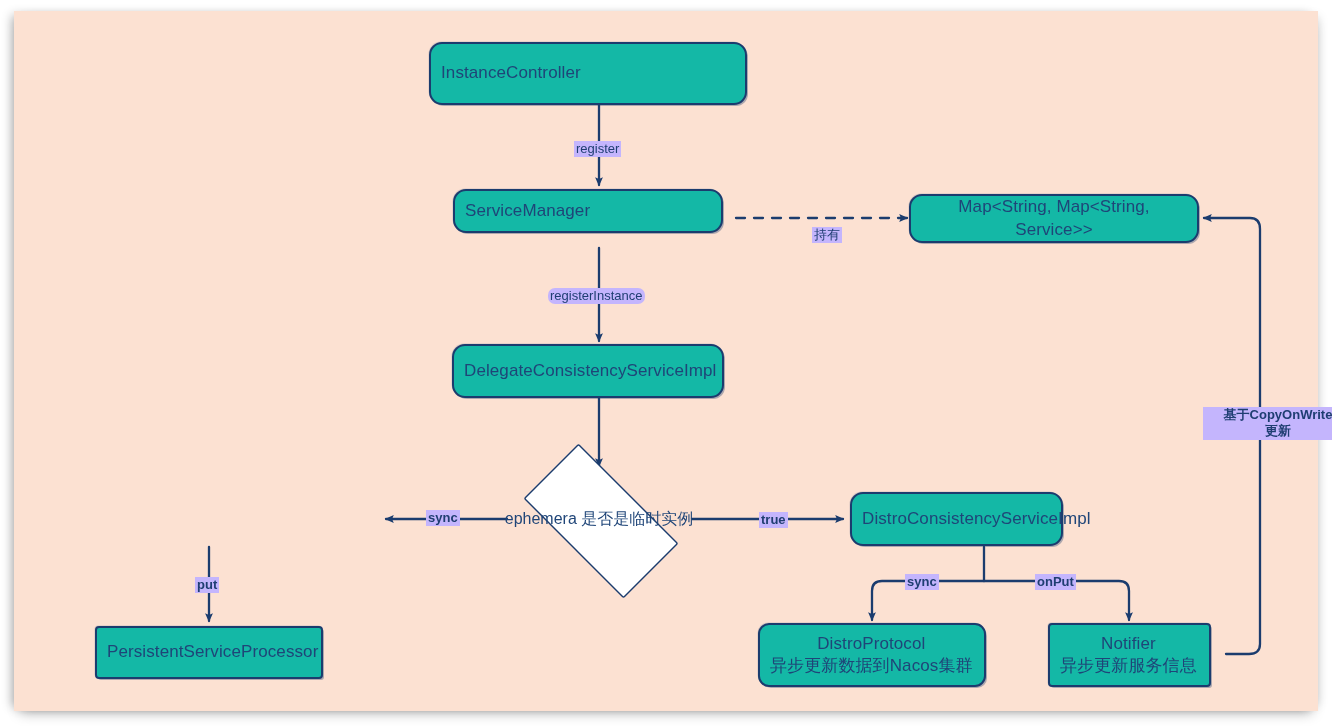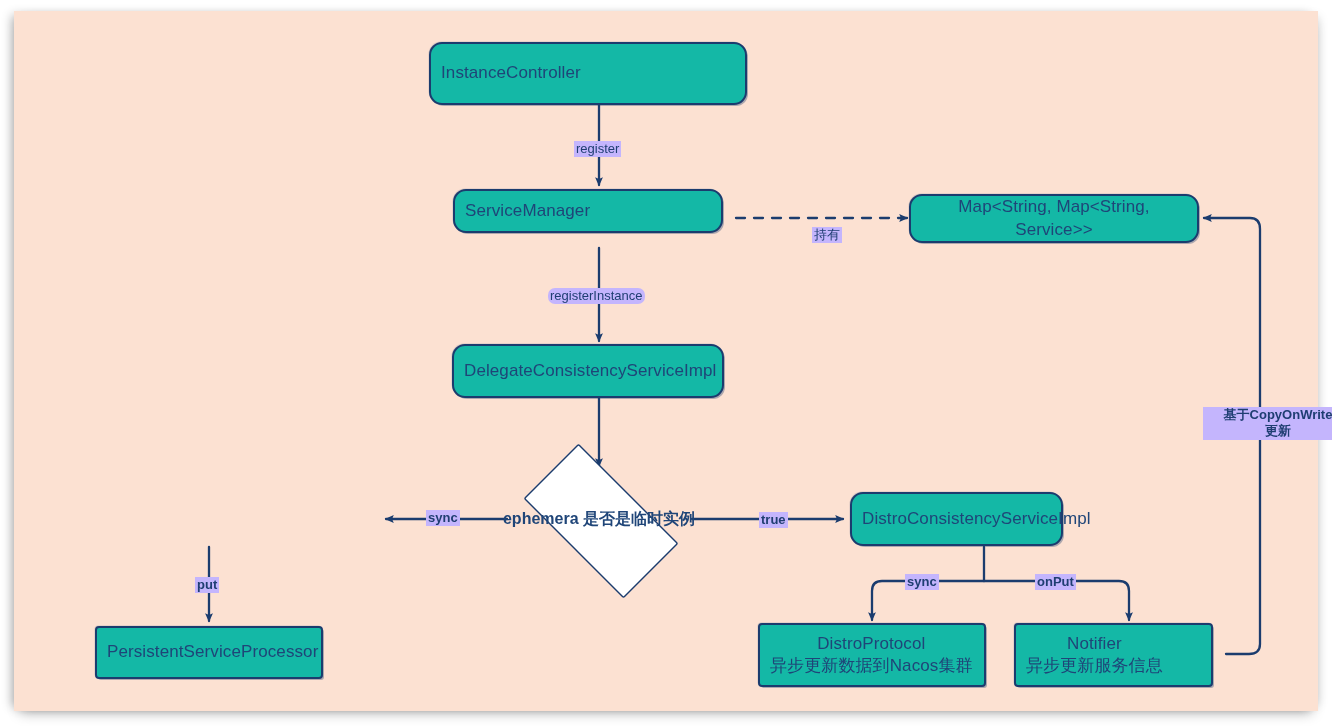--- a/index.html
+++ b/index.html
@@ -38,21 +38,20 @@
   .node.sharpish{border-radius:4px;}
   .node .lines{padding:0 10px;}
   .node .l2{display:block;}
 
   
   .diamond{
     position:absolute;
     display:flex;align-items:center;justify-content:center;
     color:#1F4578;font-size:16px;line-height:1.3;text-align:center;
     z-index:3;
-    font-weight:bold;
   }
   .diamond .dshape{
     position:absolute;left:0;top:0;width:100%;height:100%;
     background:#FFFFFF;
     border:2.3px solid #1B3C6E;
     transform:rotate(45deg) scale(.707);
     border-radius:3px;
   }
   .diamond .dtext{position:relative;z-index:2;}
 
@@ -135,28 +134,28 @@
 
 
     <div class="node rounded" style="left:836px;top:481px;width:213px;height:54px;">
       <span class="lines">DistroConsistencyServiceImpl</span>
     </div>
 
     <div class="node sharpish" style="left:81px;top:615px;width:228px;height:53px;">
       <span class="lines">PersistentServiceProcessor</span>
     </div>
 
-    <div class="node sharpish" style="left:744px;top:612px;width:228px;height:64px;">
+    <div class="node sharpish" style="left:744px;top:612px;width:228px;height:64px;border-radius:11px;">
       <span class="lines">
         <span>DistroProtocol</span>
         <span class="l2">异步更新数据到Nacos集群</span>
       </span>
     </div>
 
-    <div class="node sharpish" style="left:1000px;top:612px;width:199px;height:64px;">
+    <div class="node sharpish" style="left:1034px;top:612px;width:163px;height:64px;">
       <span class="lines">
         <span>Notifier</span>
         <span class="l2">异步更新服务信息</span>
       </span>
     </div>
 
     <div class="elabel" style="left:560px;top:130px;">register</div>
 
     <div class="elabel" style="left:798px;top:216px;">持有</div>
 

